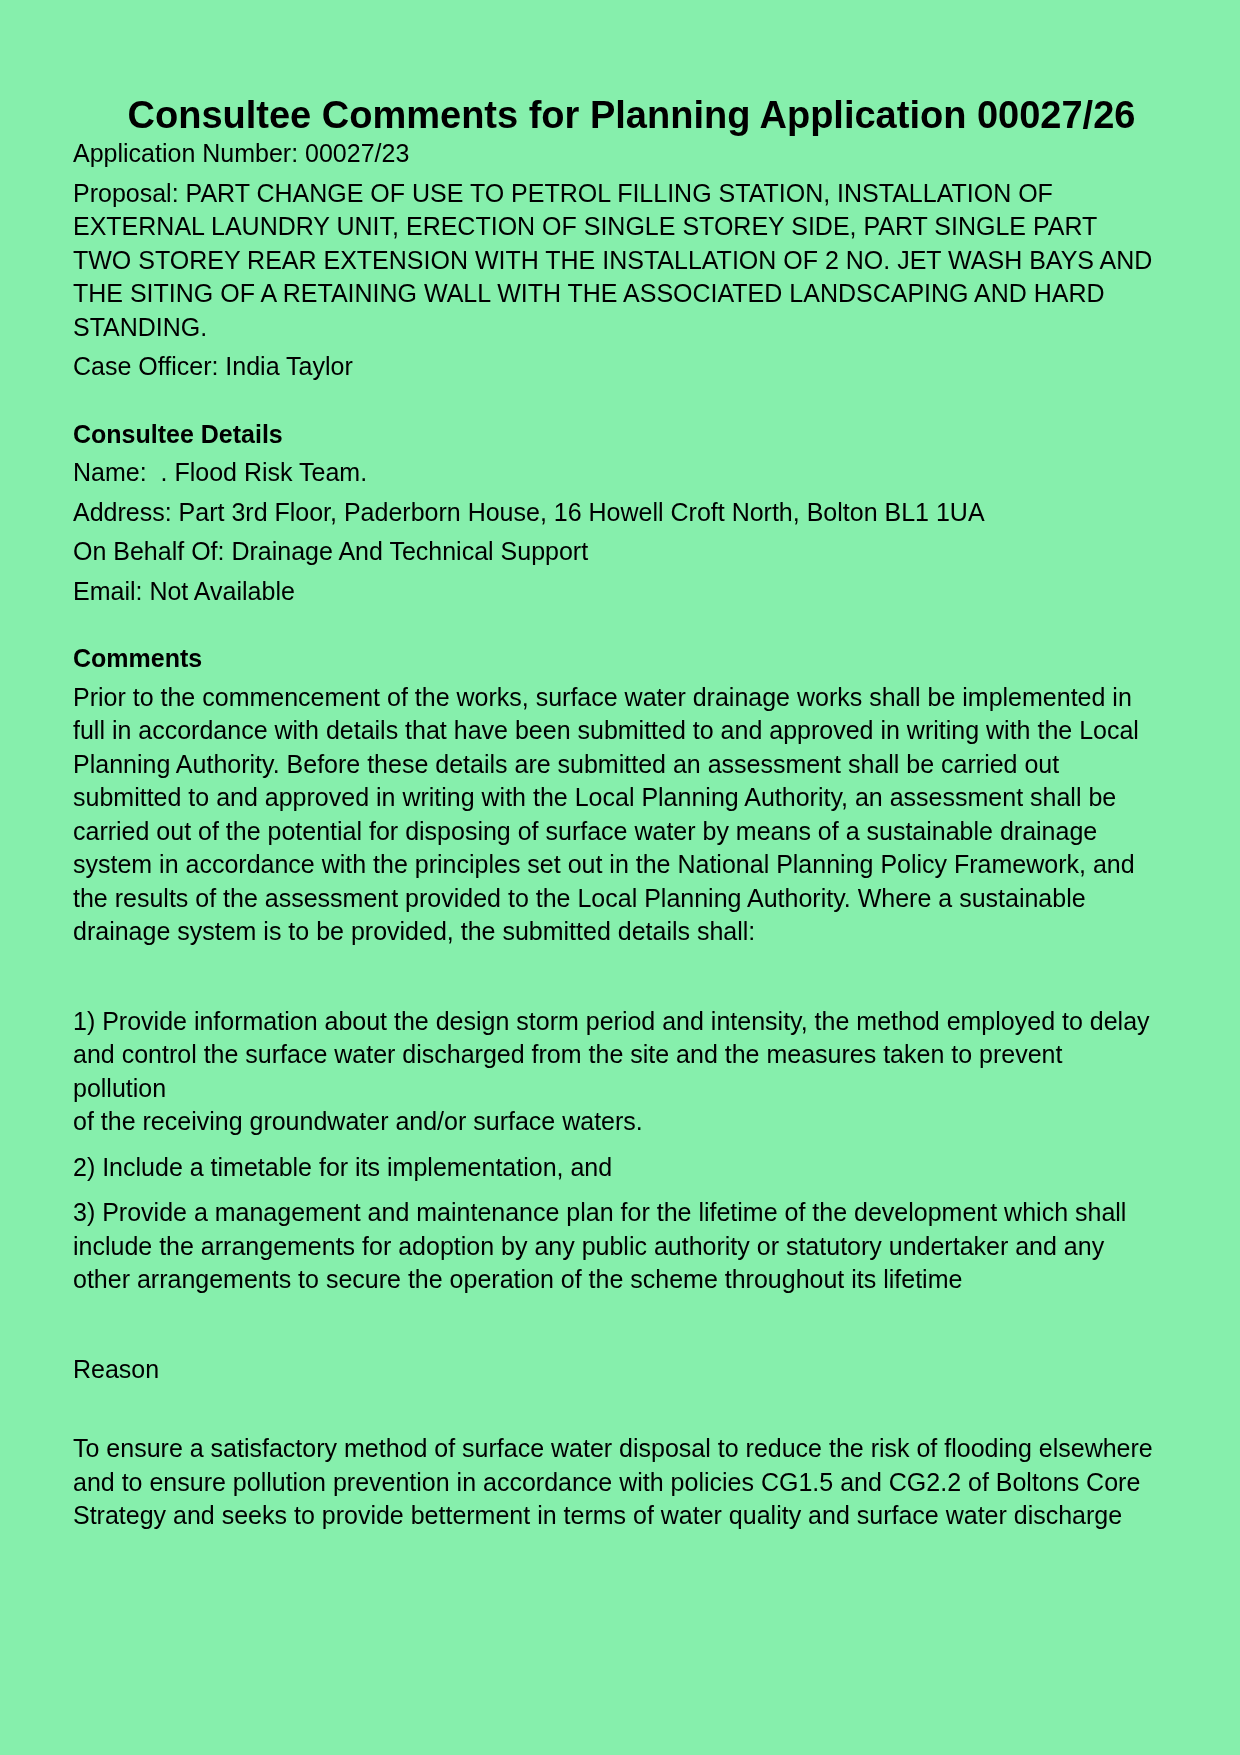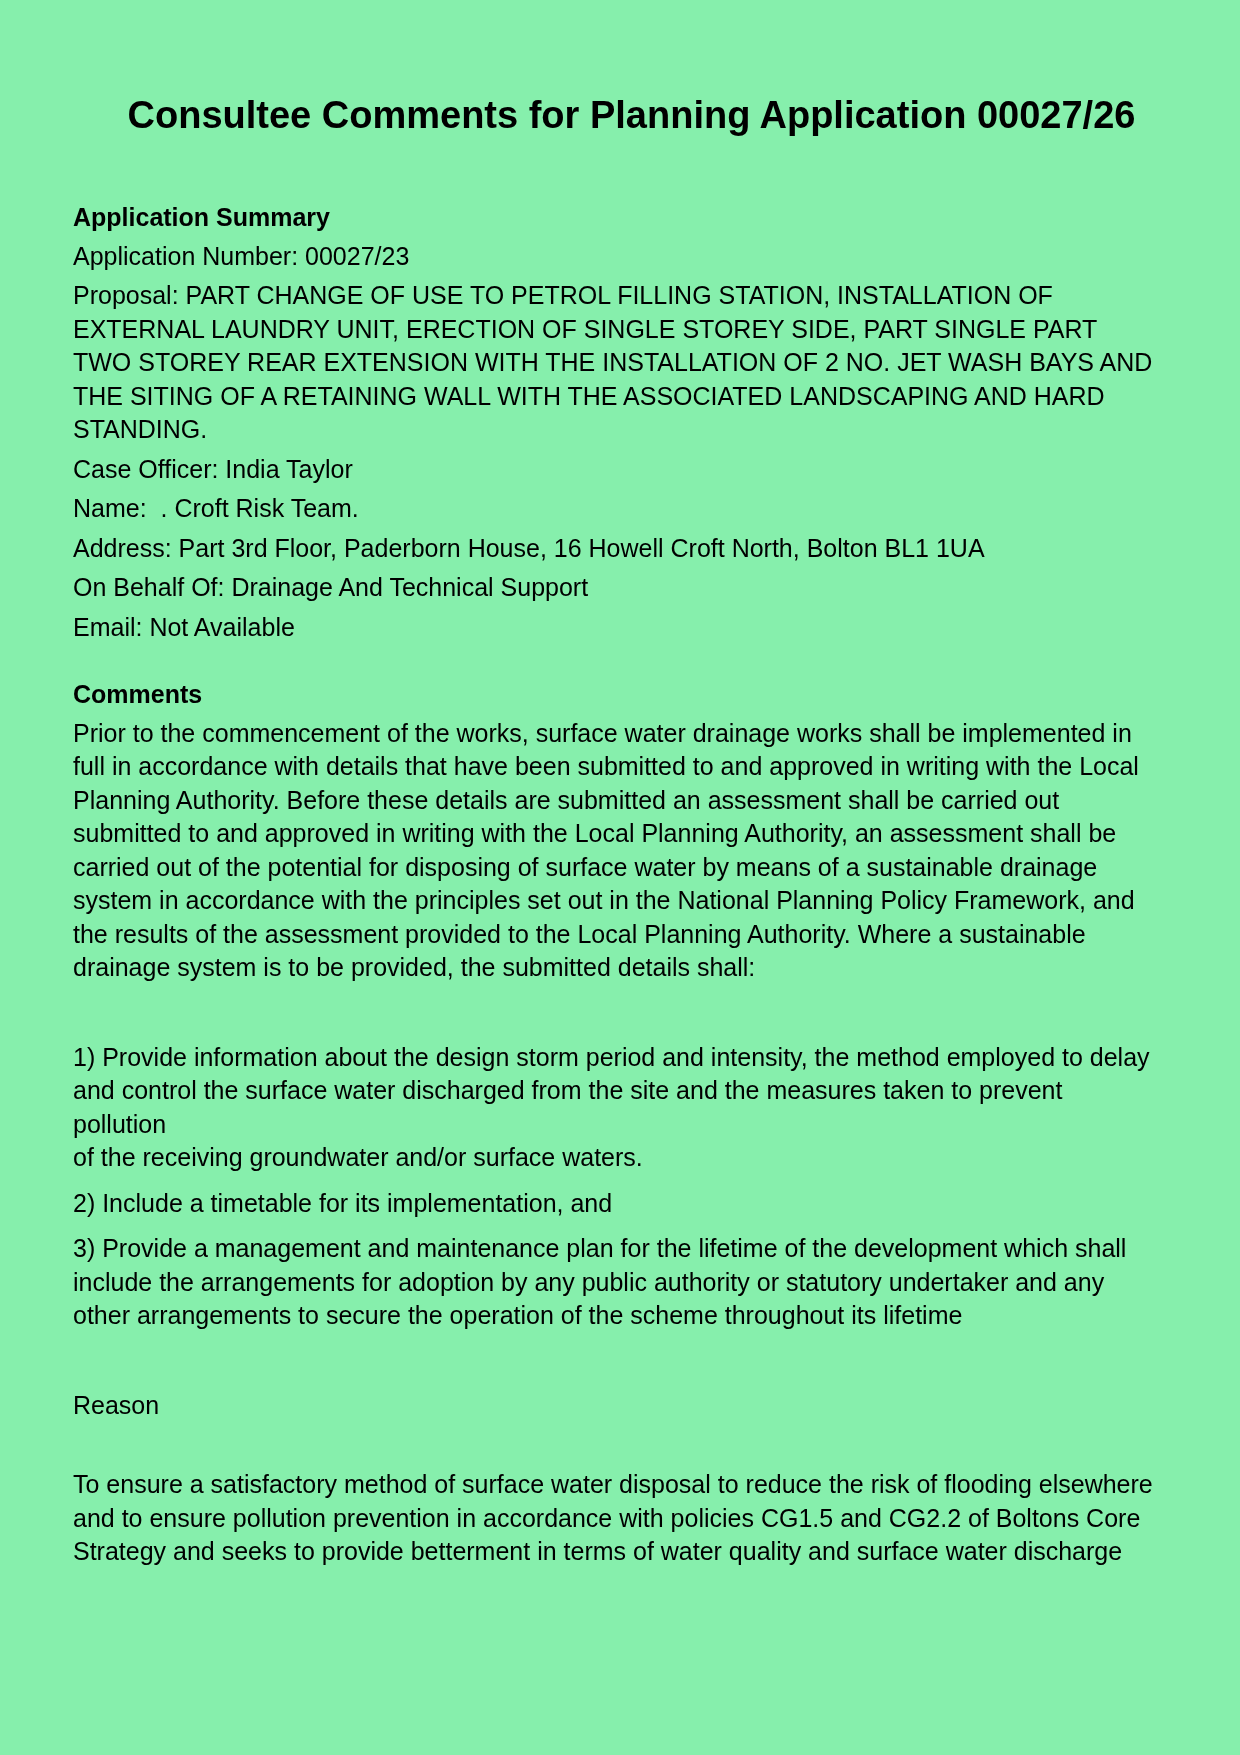--- a/index.html
+++ b/index.html
@@ -55,35 +55,35 @@
     margin-top: 46px;
   }
 </style>
 </head>
 <body>
 
 <div class="page">
 
   <h1 class="doc-title">Consultee Comments for Planning Application 00027/26</h1>
 
-  <h2 class="section-heading first">Application Summary</h2>
 
   <p class="doc-line">Application Number: 00027/23</p>
 
 
   <p class="doc-line">Proposal: PART CHANGE OF USE TO PETROL FILLING STATION, INSTALLATION OF
 EXTERNAL LAUNDRY UNIT, ERECTION OF SINGLE STOREY SIDE, PART SINGLE PART
 TWO STOREY REAR EXTENSION WITH THE INSTALLATION OF 2 NO. JET WASH BAYS AND
 THE SITING OF A RETAINING WALL WITH THE ASSOCIATED LANDSCAPING AND HARD
 STANDING.</p>
 
   <p class="doc-line">Case Officer: India Taylor</p>
 
+  <h2 class="section-heading">Consultee Details</h2>
 
-  <p class="doc-line">Name:  . Croft Risk Team.</p>
+  <p class="doc-line">Name:  . Flood Risk Team.</p>
 
   <p class="doc-line">Address: Part 3rd Floor, Paderborn House, 16 Howell Croft North, Bolton BL1 1UA</p>
 
   <p class="doc-line">On Behalf Of: Drainage And Technical Support</p>
 
   <p class="doc-line">Email: Not Available</p>
 
   <h2 class="section-heading comments-heading">Comments</h2>
 
   <p class="doc-line">Prior to the commencement of the works, surface water drainage works shall be implemented in

